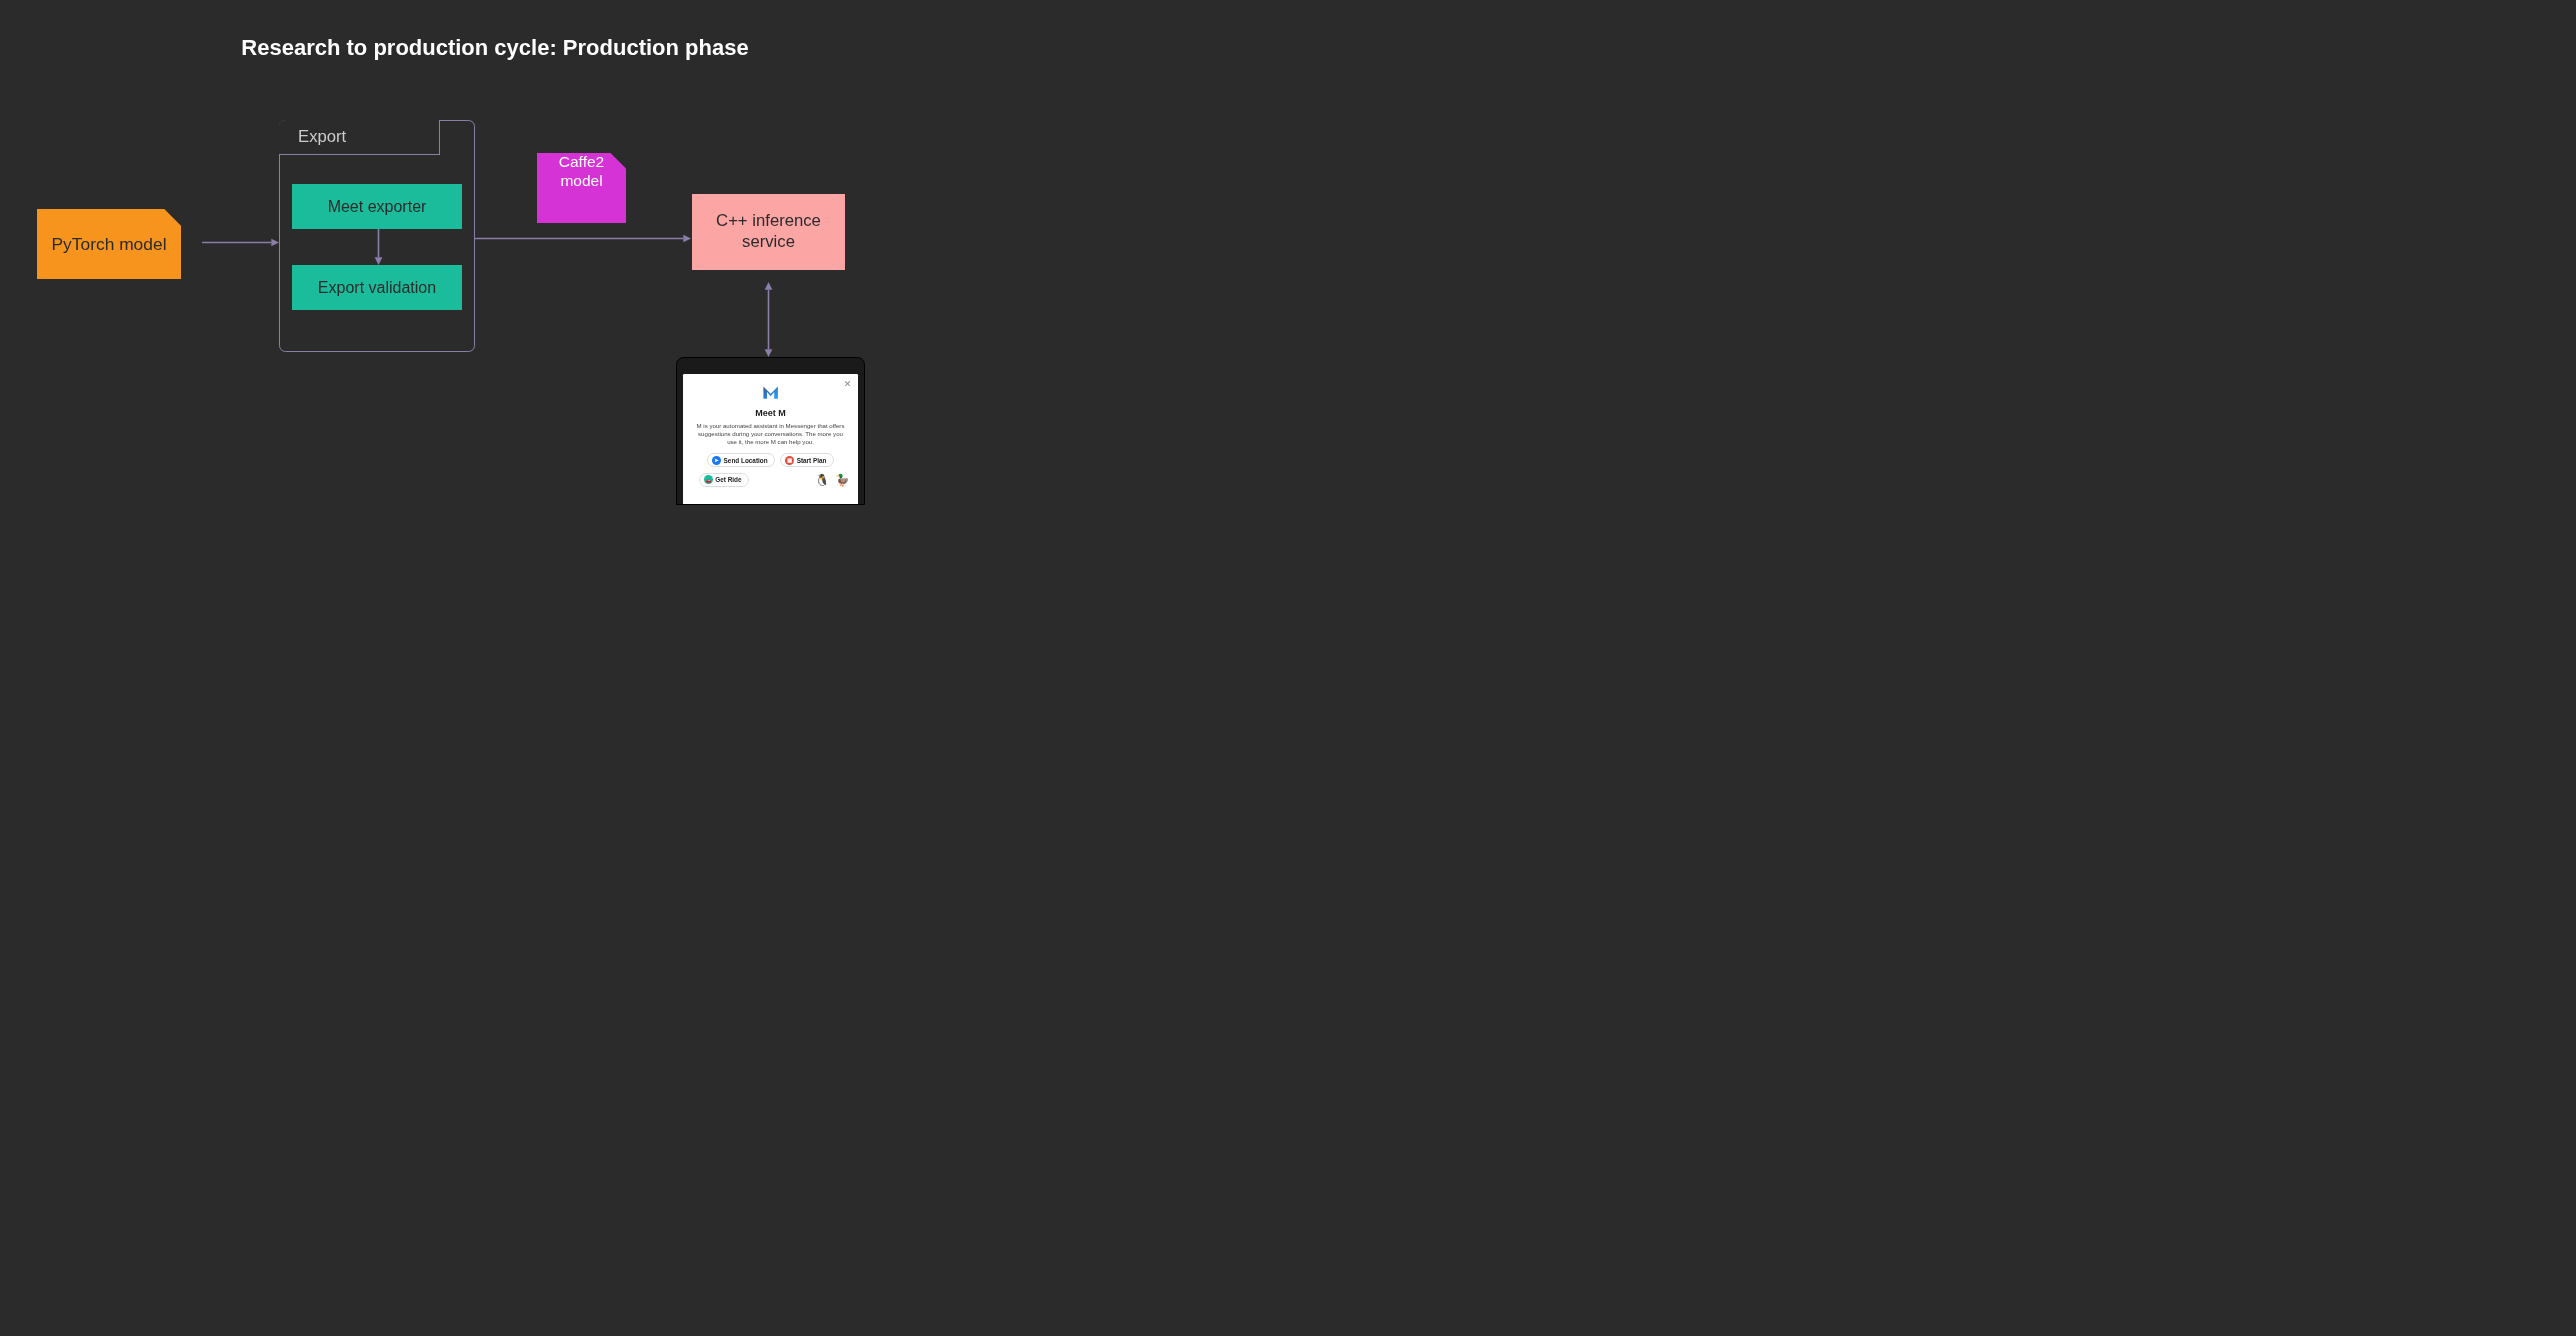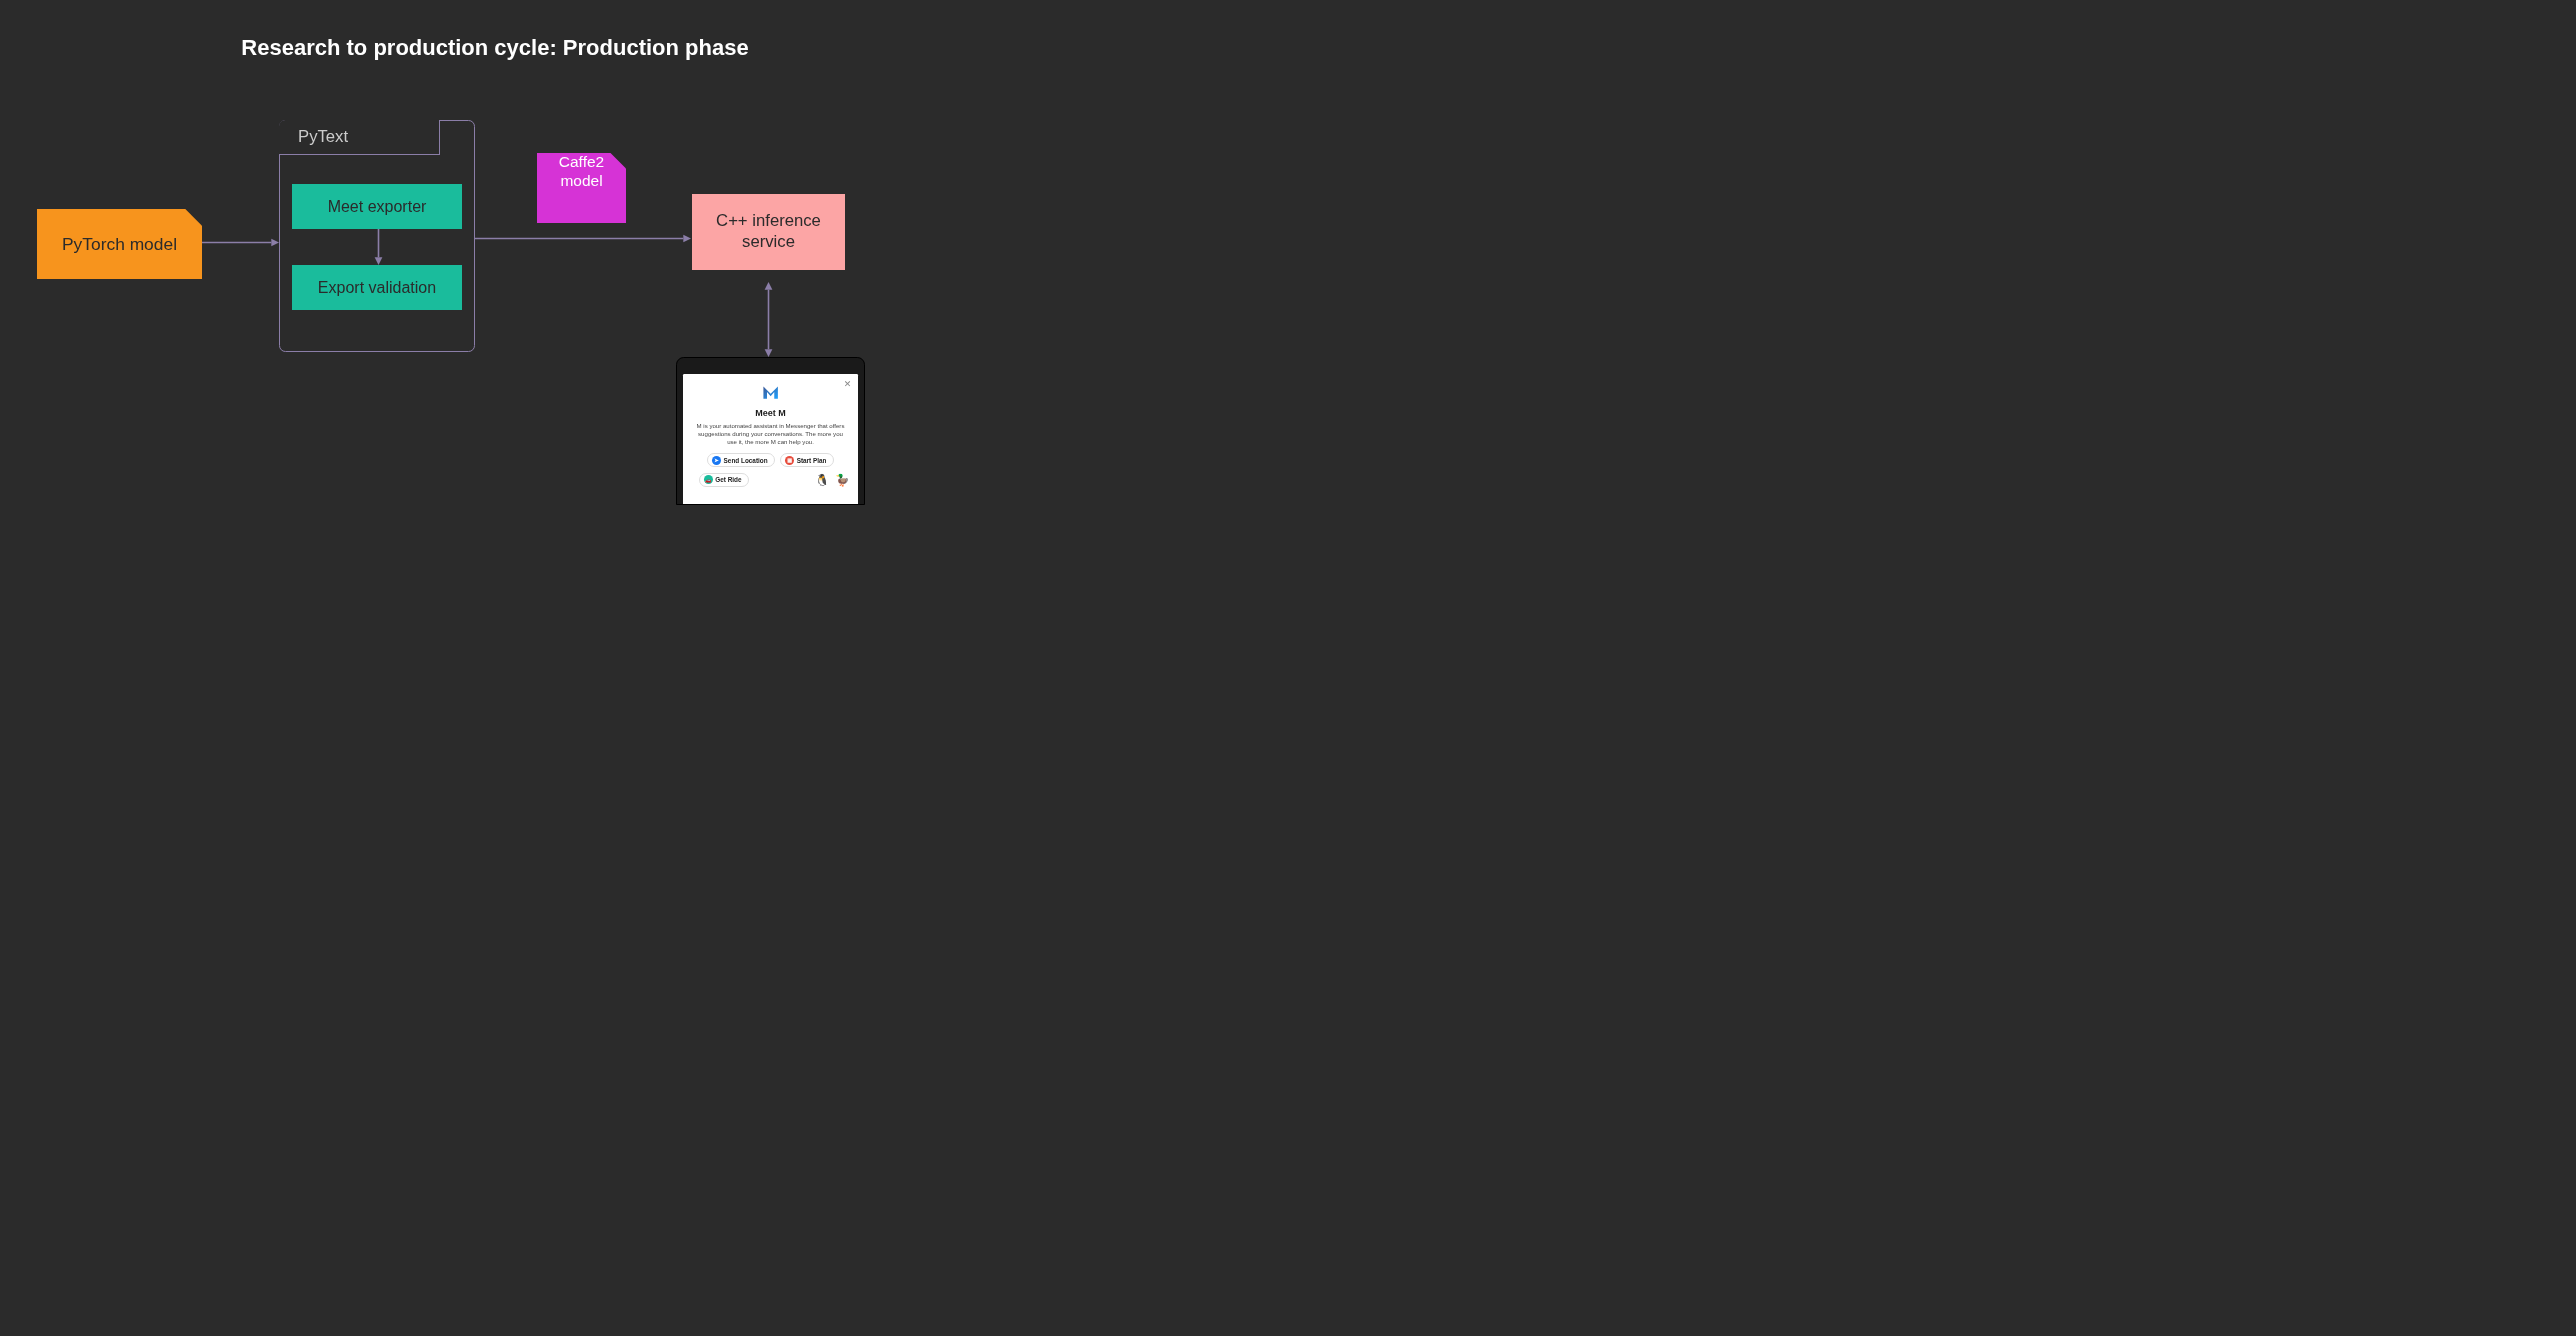--- a/index.html
+++ b/index.html
@@ -19,21 +19,21 @@
     text-align: center;
     color: #fff;
     font-size: 22px;
     font-weight: 600;
   }
   
   .pytorch-box {
     position: absolute;
     left: 37px;
     top: 209px;
-    width: 165px;
+    width: 144px;
     height: 70px;
     background: #f7941d;
     display: flex;
     align-items: center;
     justify-content: center;
     color: #2b2b2b;
     font-size: 17.4px;
     font-weight: 400;
     clip-path: polygon(0 0, calc(100% - 16.7px) 0, 100% 16.7px, 100% 100%, 0 100%);
   }
@@ -181,21 +181,21 @@
 </head>
 <body>
 
 <div class="title">Research to production cycle: Production phase</div>
 
 <div class="pytorch-box">
   <span>PyTorch model</span>
 </div>
 
 <div class="pytext-container">
-  <div class="pytext-tab">PyText</div>
+  <div class="pytext-tab">Export</div>
 </div>
 <div class="inner-box model-exporter">
   <span>Meet exporter</span>
 </div>
 <div class="inner-box export-validation">
   <span>Export validation</span>
 </div>
 
 <div class="caffe2-box">
   <span style="white-space:pre-line;">Caffe2

